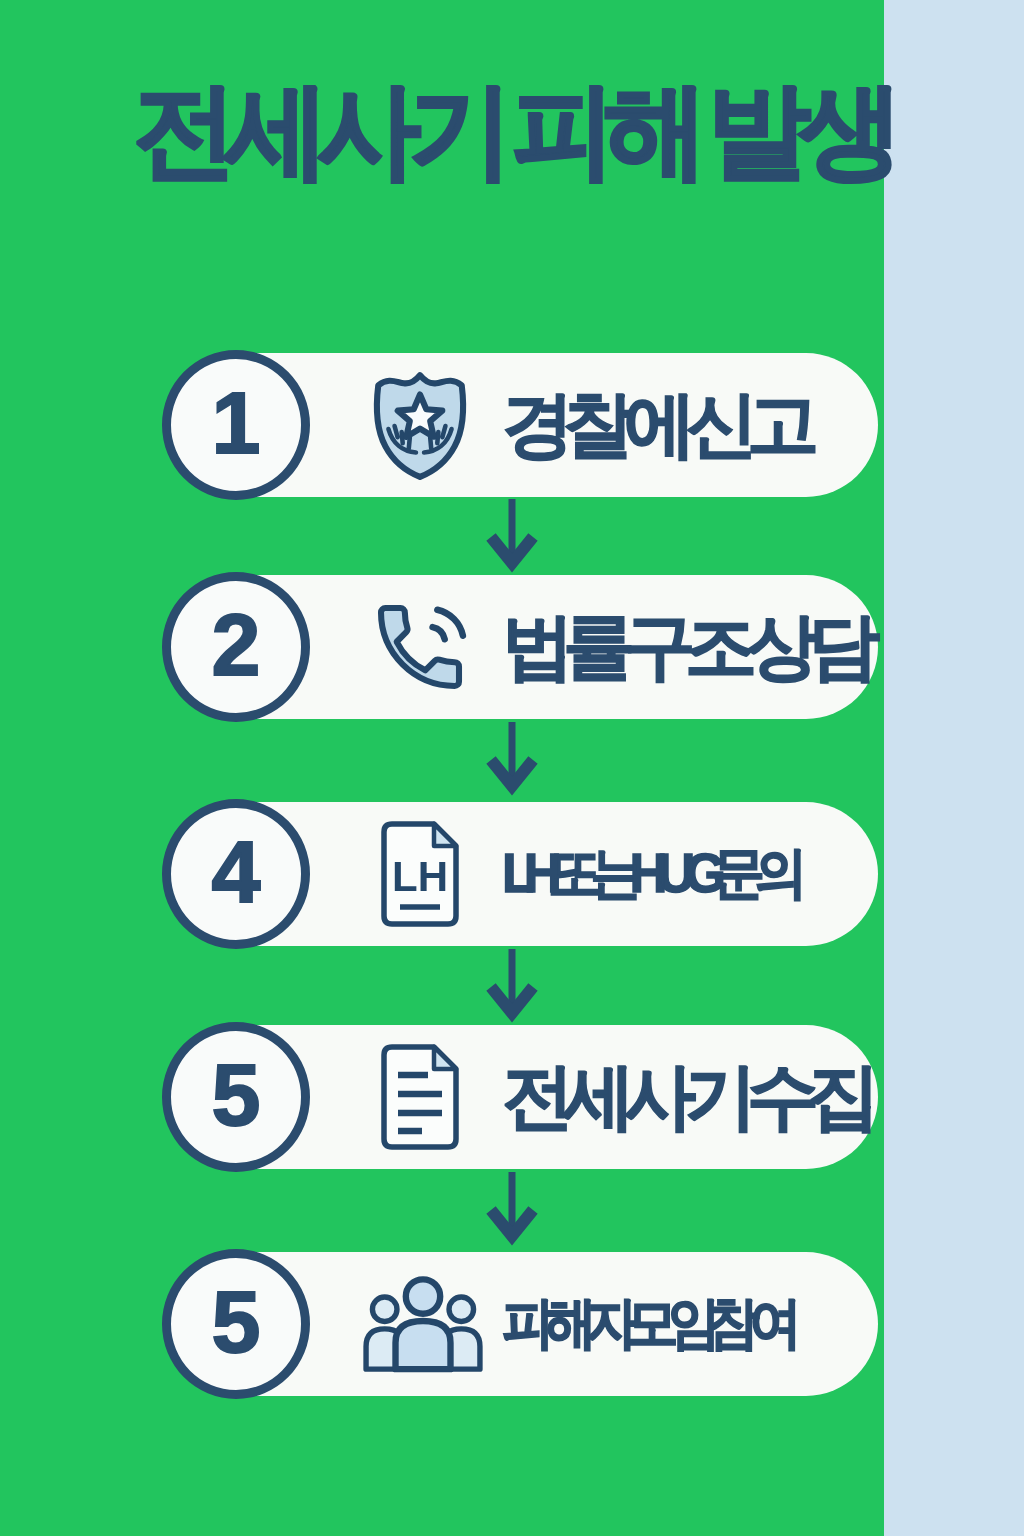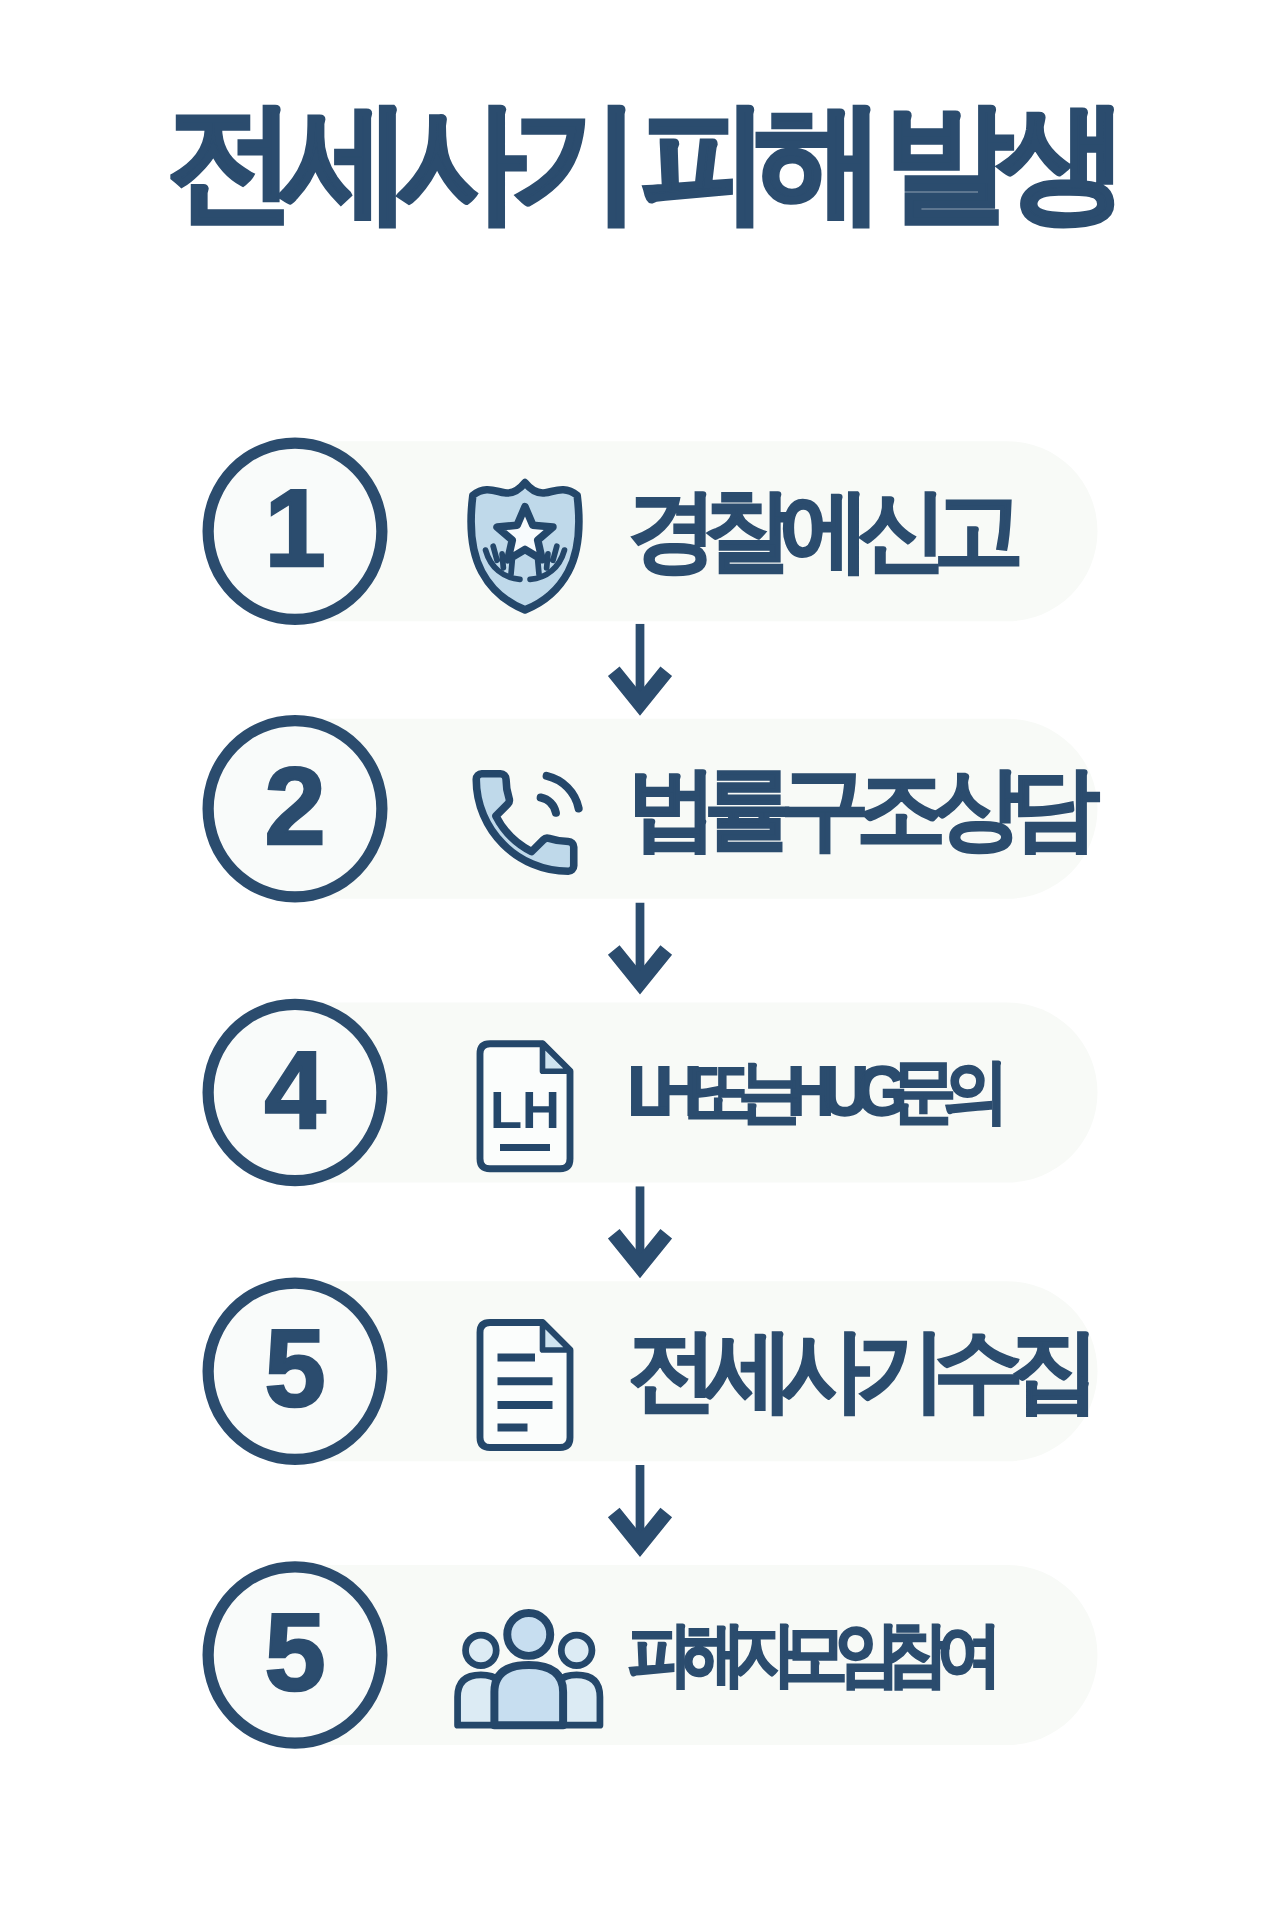--- a/index.html
+++ b/index.html
@@ -2,21 +2,21 @@
 <html><head>
 <meta charset="utf-8">
 <style>
   html,body{margin:0;padding:0;}
   body{
     width:1024px;height:1536px;
     background:#cde1f0;
     font-family:"Liberation Sans","DejaVu Sans",sans-serif;
     overflow:hidden;
   }
-  .poster{position:relative;width:1024px;height:1536px;background:#ffffff;}
+  .poster{position:relative;width:884px;height:1536px;background:#22c55e;}
 
   
   .title{
     position:absolute;top:74px;left:0;width:1024px;
     text-align:center;color:#2b4c6e;
     font-weight:bold;font-size:104px;line-height:112px;
     letter-spacing:-12px;word-spacing:-6px;
     -webkit-text-stroke:3px #2b4c6e;
   }
 
@@ -31,21 +31,21 @@
     border-radius:50%;border:9px solid #2b4c6e;background:#f9fbfa;
     box-sizing:border-box;
     display:flex;align-items:center;justify-content:center;
   }
   .num{
     color:#2b4c6e;font-size:88px;font-weight:bold;
     -webkit-text-stroke:2px #2b4c6e;
     transform:translateY(-2px);
   }
   .icon-box{
-    position:absolute;left:204px;top:11px;width:108px;height:150px;
+    position:absolute;left:204px;top:0;width:108px;height:150px;
     display:flex;align-items:center;justify-content:center;
   }
   .icon-box.wide{left:194px;width:134px;}
   .label{
     position:absolute;left:340px;top:0;height:150px;right:6px;
     display:flex;align-items:center;
     color:#2b4c6e;font-size:72px;font-weight:bold;
     letter-spacing:-11px;word-spacing:-8px;white-space:nowrap;
     -webkit-text-stroke:1.5px #2b4c6e;
   }

